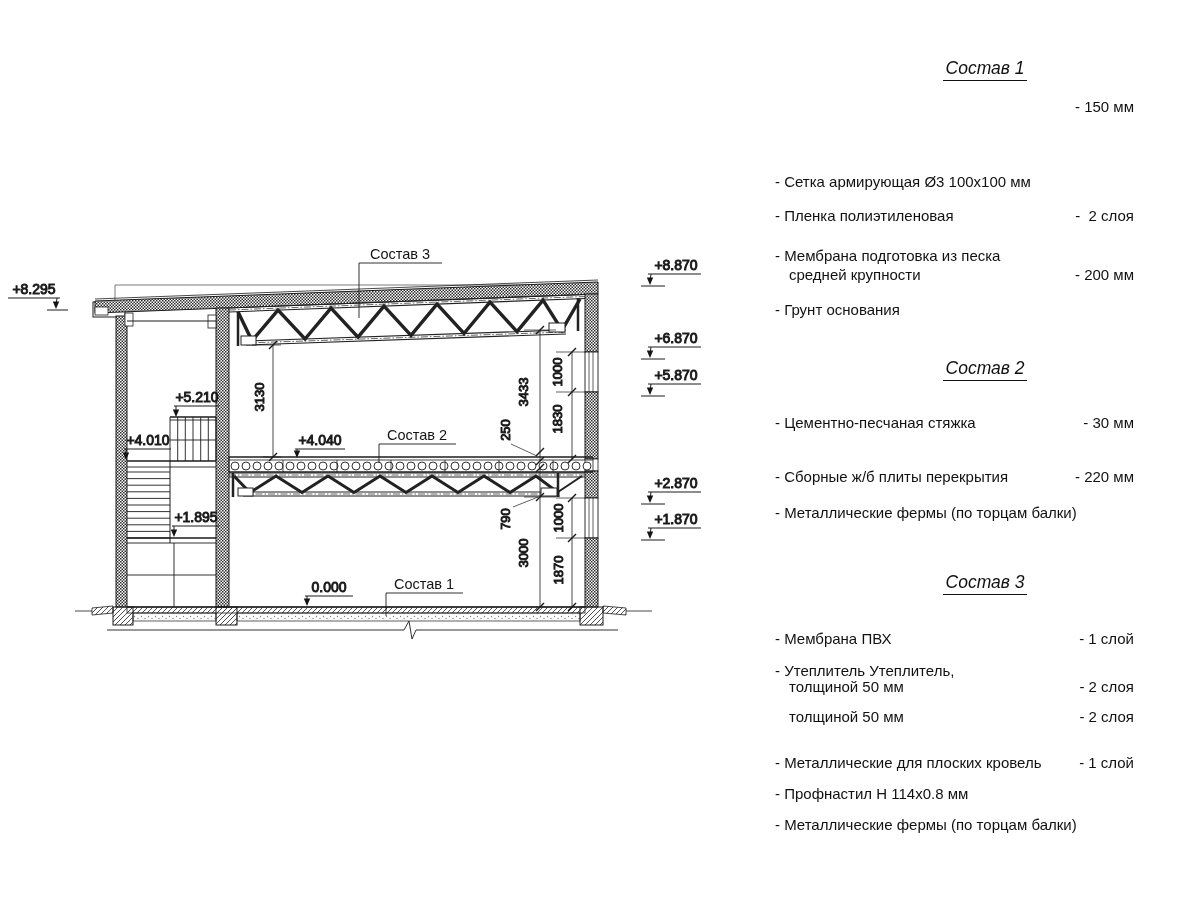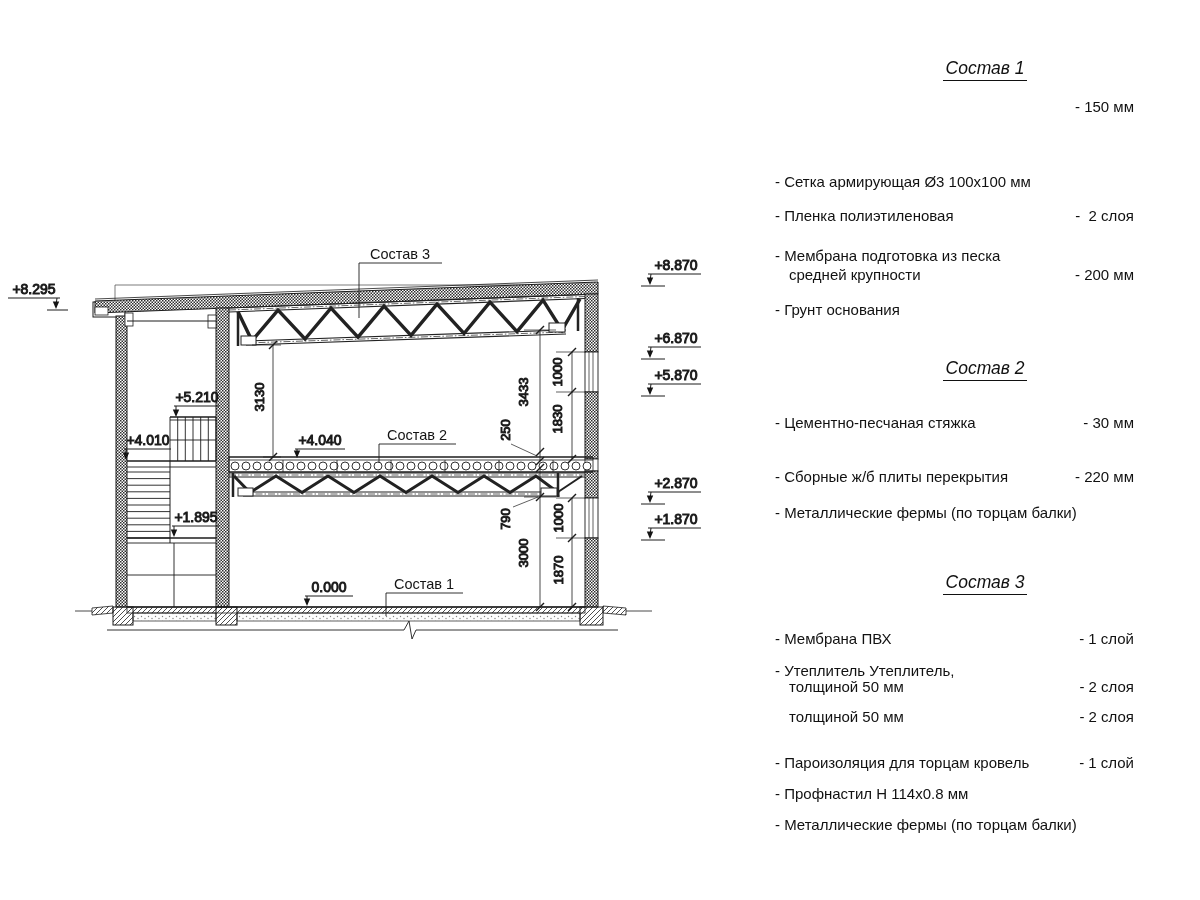--- a/index.html
+++ b/index.html
@@ -407,21 +407,21 @@
     <div class="panel-item tight" style="top:663px">
       <span class="l">- Утеплитель Утеплитель,</span>
       <span class="l l2">толщиной 50 мм</span>
       <span class="val">- 2 слоя</span>
     </div>
     <div class="panel-item tight" style="top:709px">
       <span class="l l2">толщиной 50 мм</span>
       <span class="val">- 2 слоя</span>
     </div>
     <div class="panel-item tight" style="top:755px">
-      <span class="l">- Пароизоляция для торцам кровель</span>
+      <span class="l">- Металлические для плоских кровель</span>
       <span class="val">- 1 слой</span>
     </div>
     <div class="panel-item tight" style="top:786px">
       <span class="l">- Профнастил Н 114х0.8 мм</span>
     </div>
     <div class="panel-item tight" style="top:817px">
       <span class="l">- Металлические фермы (по торцам балки)</span>
     </div>
   </div>
 </div>

